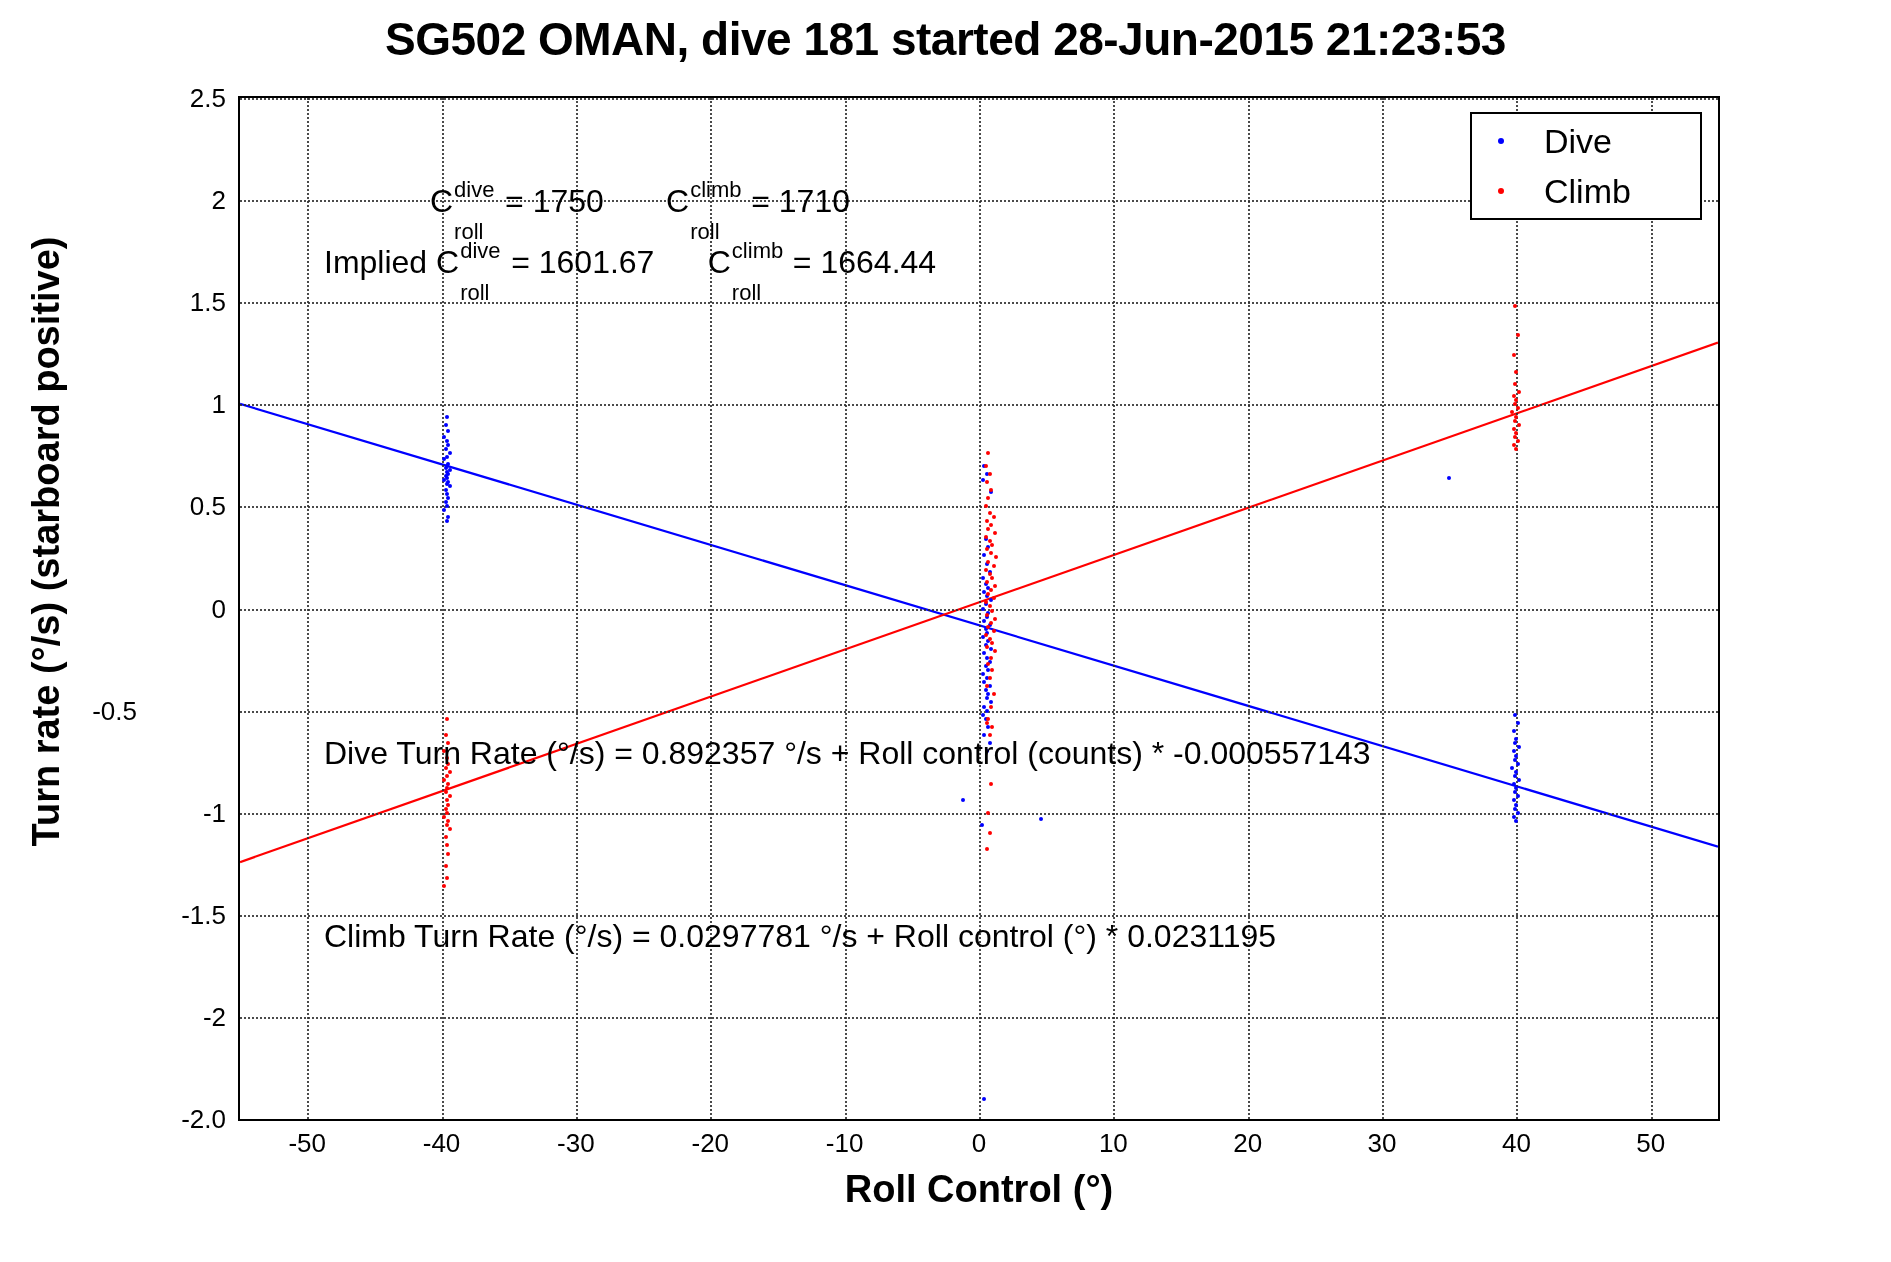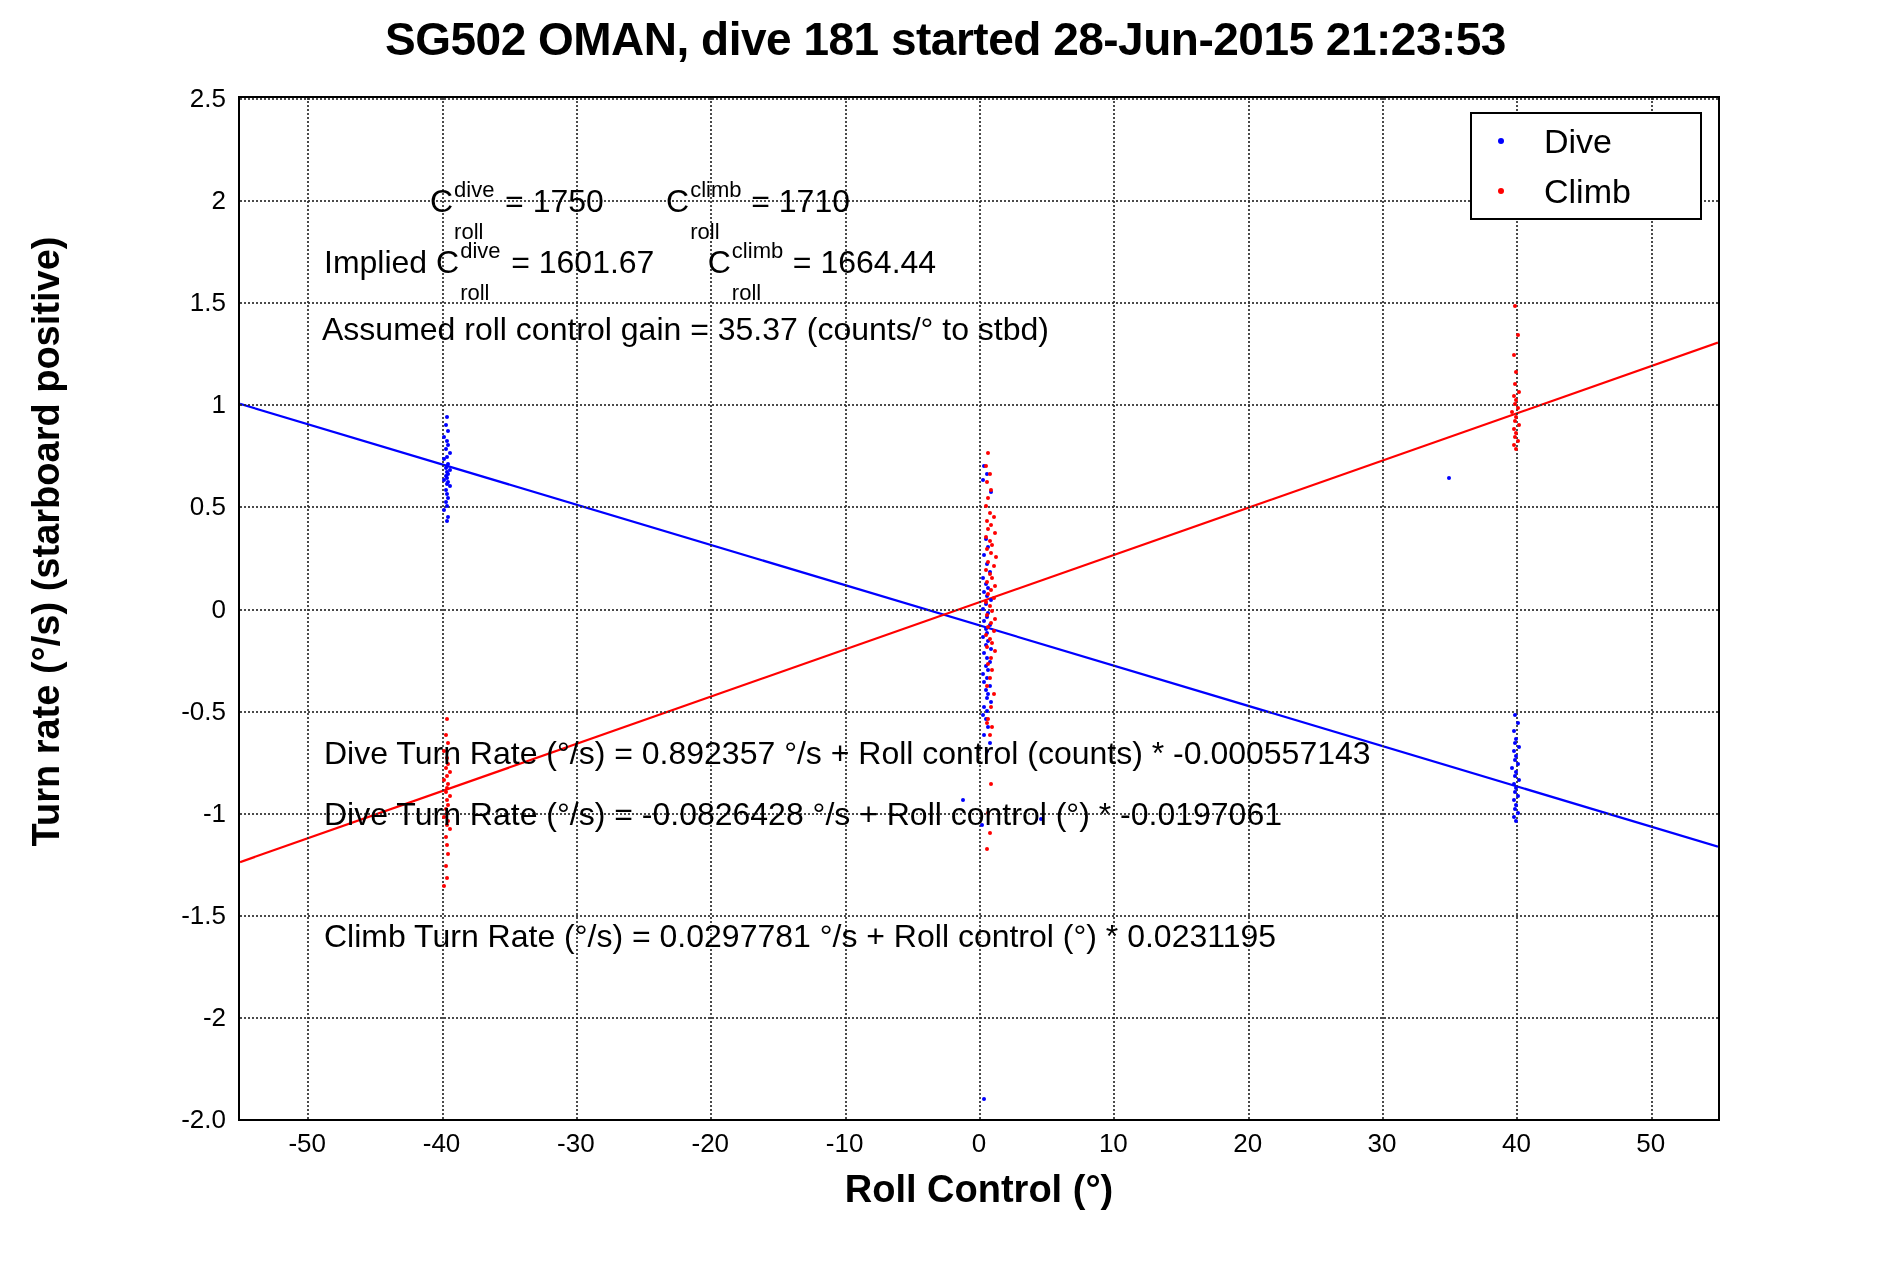--- a/index.html
+++ b/index.html
@@ -342,44 +342,42 @@
       <span>C</span><span class="frac"><span class="sup-txt">climb</span><span class="sub-txt">roll</span></span><span class="spacer-climb"></span><span>= 1710</span>
     </div>
 
     <div class="ann" id="ann2" style="left:84px;top:148px;">
       <span>Implied</span>
       <span>C</span><span class="frac"><span class="sup-txt">dive</span><span class="sub-txt">roll</span></span><span class="spacer-dive"></span><span>= 1601.67</span>
       &nbsp;&nbsp;&nbsp;&nbsp;
       <span>C</span><span class="frac"><span class="sup-txt">climb</span><span class="sub-txt">roll</span></span><span class="spacer-climb"></span><span>= 1664.44</span>
     </div>
 
-    <div class="ann" id="ann3" style="left:82px;top:215px;">Assumed roll control gain = 35.37 (counts/° to stbd)</div>
 
     <div class="eq" style="left:84px;top:639px;">Dive Turn Rate (°/s) = 0.892357 °/s + Roll control (counts) * -0.000557143</div>
-    <div class="eq" style="left:84px;top:700px;">Dive Turn Rate (°/s) = -0.0826428 °/s + Roll control (°) * -0.0197061</div>
     <div class="eq" style="left:84px;top:822px;">Climb Turn Rate (°/s) = 0.0297781 °/s + Roll control (°) * 0.0231195</div>
   </div>
 
   <div id="ticks-layer">
       <div class="xtick" style="left: 307.182px;">-50</div>
       <div class="xtick" style="left: 441.545px;">-40</div>
       <div class="xtick" style="left: 575.909px;">-30</div>
       <div class="xtick" style="left: 710.273px;">-20</div>
       <div class="xtick" style="left: 844.636px;">-10</div>
       <div class="xtick" style="left: 979px;">0</div>
       <div class="xtick" style="left: 1113.36px;">10</div>
       <div class="xtick" style="left: 1247.73px;">20</div>
       <div class="xtick" style="left: 1382.09px;">30</div>
       <div class="xtick" style="left: 1516.45px;">40</div>
       <div class="xtick" style="left: 1650.82px;">50</div>
       <div class="ytick" style="right: 1665px; top: 1119px;">-2.0</div>
       <div class="ytick" style="right: 1665px; top: 1016.9px;">-2</div>
       <div class="ytick" style="right: 1665px; top: 914.8px;">-1.5</div>
       <div class="ytick" style="right: 1665px; top: 812.7px;">-1</div>
-      <div class="ytick" style="right: 1665px; top: 710.6px;">-0.5</div>
+      <div class="ytick" style="right: 1754px; top: 710.6px;">-0.5</div>
       <div class="ytick" style="right: 1665px; top: 608.5px;">0</div>
       <div class="ytick" style="right: 1665px; top: 506.4px;">0.5</div>
       <div class="ytick" style="right: 1665px; top: 404.3px;">1</div>
       <div class="ytick" style="right: 1665px; top: 302.2px;">1.5</div>
       <div class="ytick" style="right: 1665px; top: 200.1px;">2</div>
       <div class="ytick" style="right: 1665px; top: 98px;">2.5</div>
     </div>
 
 </div>
 

